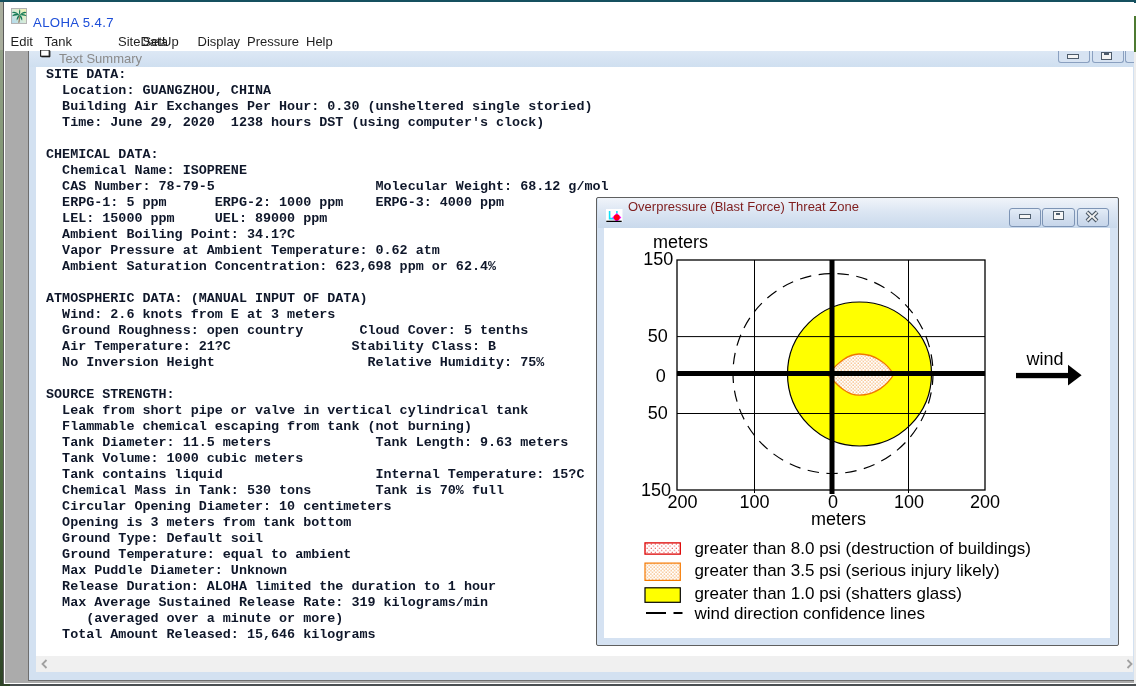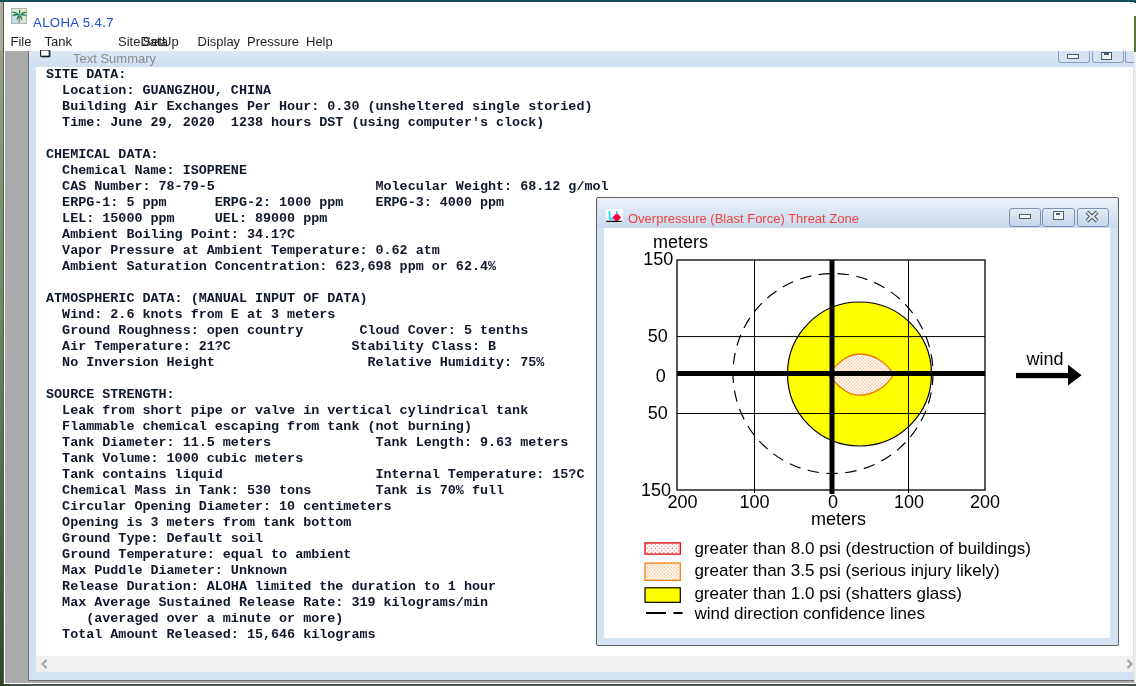--- a/index.html
+++ b/index.html
@@ -42,41 +42,41 @@
   <path d="M8.5 6.8 C6.4 7.8 5.2 10.2 5.8 12.6 C7.3 10.6 8.3 8.9 8.5 6.8 Z"></path>
   <path d="M8.5 6.8 C12 3.3 14.7 3.0 15.5 4.8 C12.8 5.3 10.8 6 8.5 6.8 Z"></path>
   <path d="M8.5 6.8 C11.5 5.2 14.3 5.8 15.7 8.3 C12.8 7.7 10.5 7.5 8.5 6.8 Z"></path>
   <path d="M8.5 6.8 C10.8 7.9 11.8 10.3 11.1 12.7 C9.7 10.6 8.7 8.9 8.5 6.8 Z"></path>
   <path d="M8.5 6.8 C7.7 4.5 7.9 2.5 8.9 1.0 C9.5 3 9.3 5 8.5 6.8 Z"></path>
  </g>
 </svg>
 <div class="abs" style="left:33px;top:8px;height:28px;display:flex;align-items:center;font-size:13.2px;letter-spacing:0.35px;color:#1d4ed8;">ALOHA 5.4.7</div>
 
 <div class="abs" style="left:0;top:33.5px;height:14px;font-size:13px;color:#1f1f1f;">
- <span class="abs" style="left:10.5px;">File</span>
+ <span class="abs" style="left:10.5px;">Edit</span>
  <span class="abs" style="left:44.5px;">Tank</span>
  <span class="abs" style="left:90px;margin-left:28px;">SiteData</span>
  <span class="abs" style="left:142.5px;">SetUp</span>
  <span class="abs" style="left:191.5px;padding-left:6px;">Display</span>
  <span class="abs" style="left:247px;">Pressure</span>
  <span class="abs" style="left:306px;">Help</span>
 </div>
 
 <div class="abs" style="left:5px;top:50.5px;width:1129px;height:632.8px;background:#ababab;"></div>
 
 <div class="abs" id="tswin" style="left:28px;top:50.5px;width:1105.5px;height:630px;background:#d3e1f1;border:1px solid #6e6e6e;border-top:none;border-right:none;box-sizing:border-box;"></div>
 
 <div class="abs" style="left:29px;top:50.5px;width:1104px;height:16px;background:linear-gradient(180deg,#dde8f5 0%,#cfdff0 100%);"></div>
 
 <svg class="abs" style="left:39.5px;top:50px;" width="11" height="8" viewBox="0 0 11 8">
  <rect x="0.6" y="0" width="8.6" height="6.2" fill="#fff" stroke="#1a1a1a" stroke-width="1.1"></rect>
  <rect x="1.4" y="6" width="8.6" height="1.3" fill="#1a1a1a"></rect>
  <rect x="9.4" y="0.8" width="1" height="6" fill="#1a1a1a"></rect>
 </svg>
-<div class="abs" style="left:73px;top:51px;height:15px;display:flex;align-items:center;font-size:13px;color:#8a8a8a;">Text Summary</div>
+<div class="abs" style="left:59px;top:51px;height:15px;display:flex;align-items:center;font-size:13px;color:#8a8a8a;">Text Summary</div>
 
 <div class="tsbtn" style="left:1057.8px;top:50.5px;width:30.6px;height:11.5px;"></div>
 <div class="tsbtn" style="left:1091.5px;top:50.5px;width:30.7px;height:11.5px;"></div>
 <div class="tsbtn" style="left:1125.2px;top:50.5px;width:8px;height:11.5px;border-right:none;border-radius:0 0 0 3px;"></div>
 <div class="abs" style="left:1067px;top:53.5px;width:10px;height:3px;background:#f4f4f4;border:1px solid #4d5b6b;"></div>
 <div class="abs" style="left:1100.5px;top:51.5px;width:9px;height:6px;background:#f4f4f4;border:1.4px solid #4d5b6b;"></div>
 <div class="abs" style="left:1104.4px;top:52.6px;width:4.4px;height:2px;background:#4d5b6b;"></div>
 
 <div class="abs" style="left:36px;top:66.5px;width:1097.3px;height:589.8px;background:#fff;"></div>
 <pre id="mono"> SITE DATA:
@@ -129,21 +129,21 @@
 <div class="abs" style="left:597.5px;top:198px;width:519.7px;height:30.4px;background:linear-gradient(180deg,#f0f4fa 0%,#dce6f3 45%,#c9d9ec 100%);"></div>
 
 <svg class="abs" style="left:605.5px;top:209px;" width="17" height="14" viewBox="0 0 17 14">
  <rect x="0" y="0" width="16.5" height="13" fill="#fff"></rect>
  <path d="M3.6 2 V9.6 H8.5" stroke="#10e0f8" stroke-width="1.6" fill="none"></path>
  <path d="M10.9 2 V4.5" stroke="#10e0f8" stroke-width="1.6" fill="none"></path>
  <rect x="7.6" y="5.3" width="6.4" height="6.4" fill="#ff00ff" transform="rotate(45 10.8 8.5)"></rect>
  <circle cx="10.8" cy="8.3" r="2.9" fill="#ff0012"></circle>
  <rect x="0.3" y="11.7" width="15.4" height="1.3" fill="#000"></rect>
 </svg>
-<div class="abs" style="left:628px;top:210px;height:16px;display:flex;align-items:center;font-size:13px;color:#ef4444;">Overpressure (Blast Force) Threat Zone</div>
+<div class="abs" style="left:628px;top:198px;height:16px;display:flex;align-items:center;font-size:13px;color:#7f1d1d;">Overpressure (Blast Force) Threat Zone</div>
 
 <div class="winbtn" style="left:1008.5px;top:207.5px;width:30.6px;height:17.5px;"></div>
 <div class="winbtn" style="left:1042.3px;top:207.5px;width:30.7px;height:17.5px;"></div>
 <div class="winbtn" style="left:1076.6px;top:207.5px;width:30.6px;height:17.5px;"></div>
 <div class="abs" style="left:1018.5px;top:213.7px;width:10px;height:3.2px;background:#f6f6f6;border:1.2px solid #50606f;"></div>
 <div class="abs" style="left:1052.5px;top:211px;width:9px;height:7px;background:#f6f6f6;border:1.4px solid #50606f;"></div>
 <div class="abs" style="left:1055.6px;top:212.8px;width:4.4px;height:2.4px;background:#50606f;"></div>
 <svg class="abs" style="left:1082px;top:209px;" width="20" height="15" viewBox="0 0 20 15">
  <path d="M5 3 L10 8 M10 8 L15 3 M5 12 L10 7 M10 7 L15 12" stroke="#4a5866" stroke-width="4" fill="none"></path>
  <path d="M5.3 3.3 L10 8 M10 8 L14.7 3.3 M5.3 11.7 L10 7 M10 7 L14.7 11.7" stroke="#f2f2f2" stroke-width="1.8" fill="none"></path>

